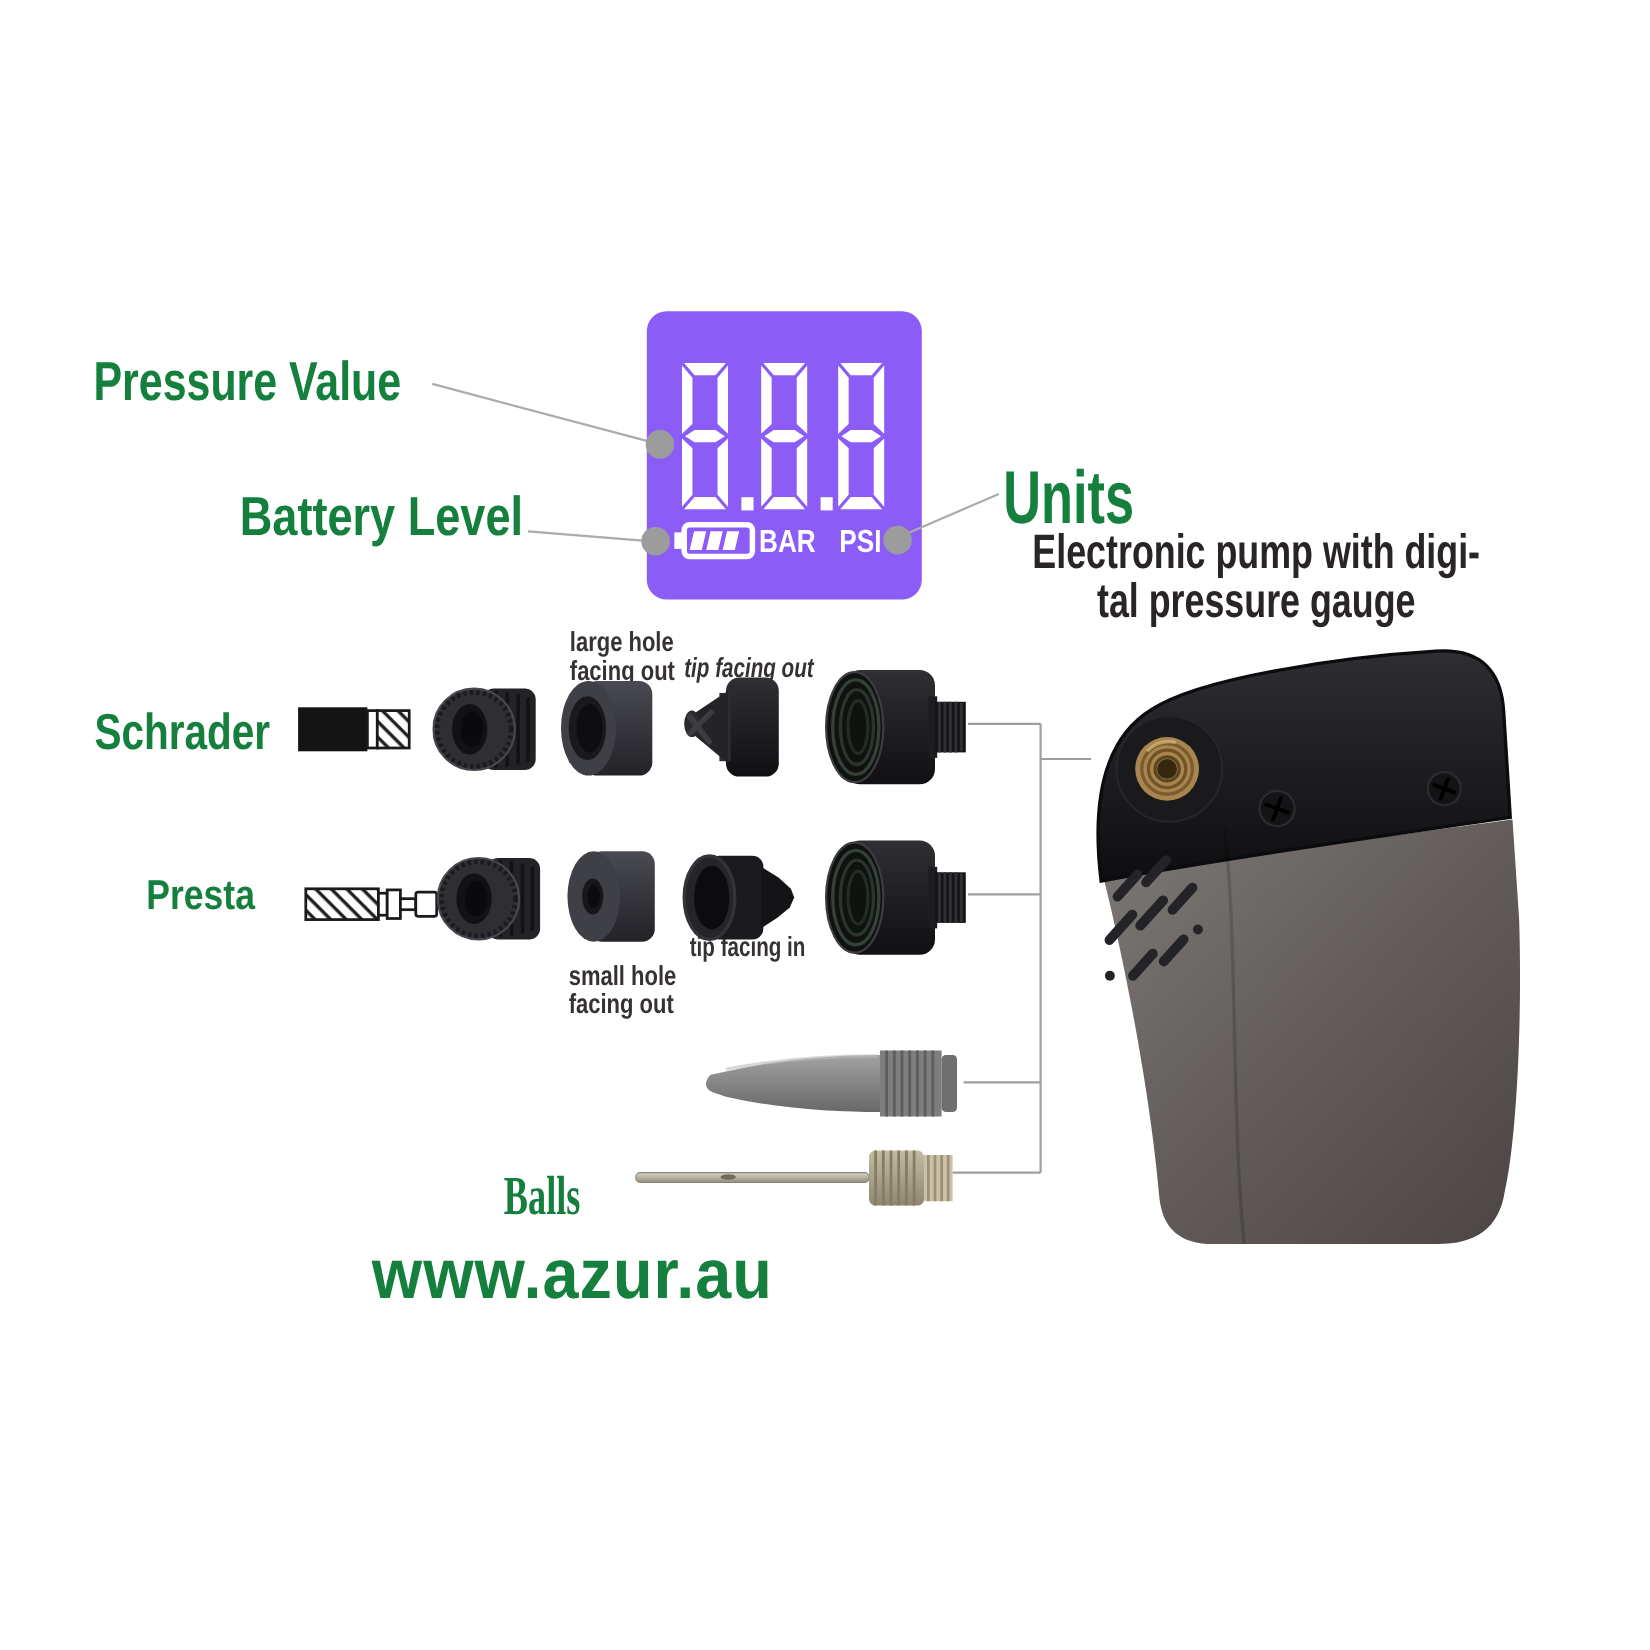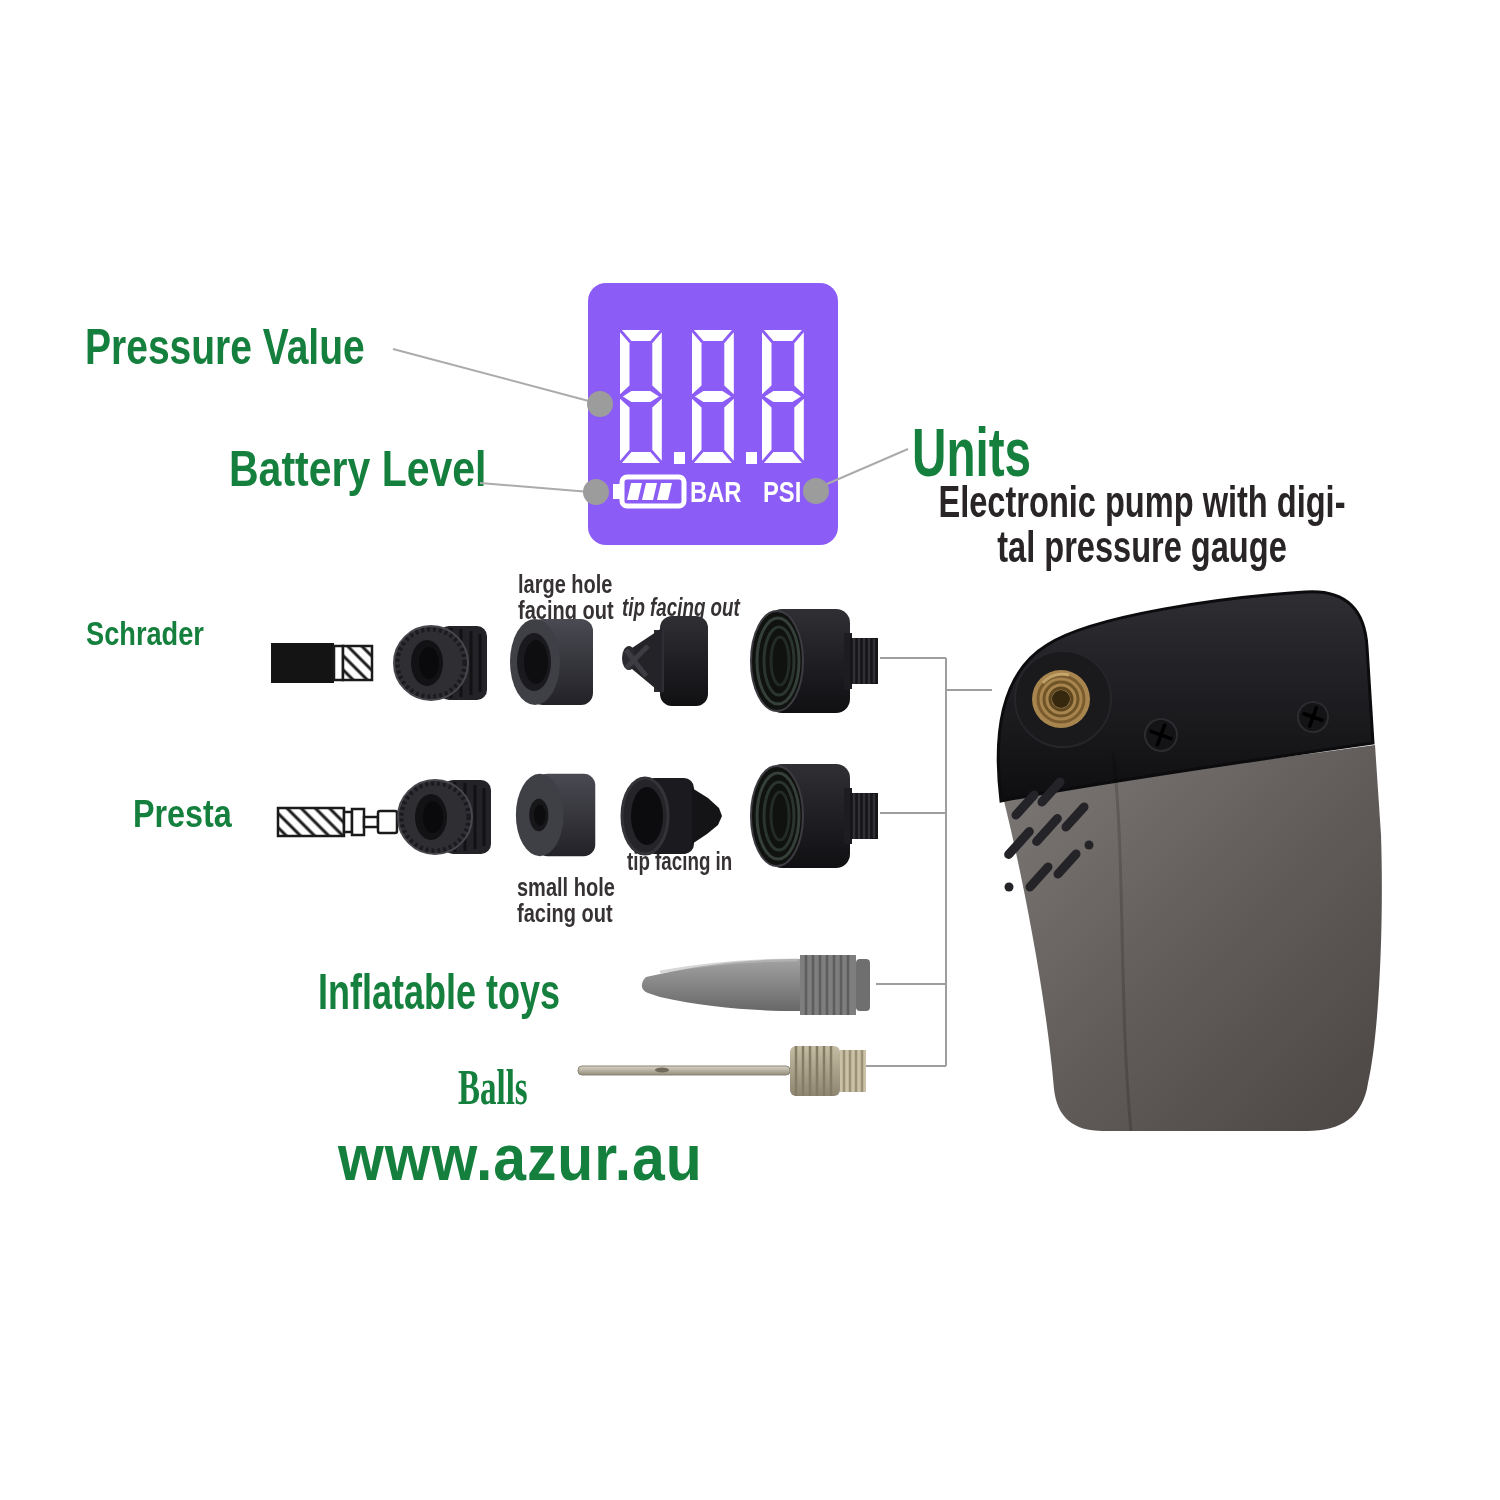--- a/index.html
+++ b/index.html
@@ -130,40 +130,37 @@
         <polygon points="48,9 59,9 55,26 44,26" fill="#ffffff"></polygon>
       </g>
       <text transform="translate(102,219) scale(0.82,1)" font-size="29" font-weight="bold" fill="#ffffff">BAR</text>
       <text transform="translate(175,219) scale(0.82,1)" font-size="29" font-weight="bold" fill="#ffffff">PSI</text>
     </svg>
   </div>
 
   <div class="lbl" style="left:85px;top:318px;font-size:50px;">
     <span style="transform:scaleX(0.78);">Pressure Value</span>
   </div>
-  <div class="lbl" style="left:218px;top:440px;font-size:50px;margin-left:11px;">
+  <div class="lbl" style="left:218px;top:440px;font-size:50px;">
     <span style="transform:scaleX(0.82);">Battery Level</span>
   </div>
   <div class="lbl" style="left:912px;top:413px;font-size:68px;">
     <span style="transform:scaleX(0.7);">Units</span>
   </div>
 
   <div class="desc">
     <div>Electronic pump with digi-</div>
     <div>tal pressure gauge</div>
   </div>
 
-  <div class="lbl" style="left:86px;top:614px;font-size:34px;text-align:right;">
+  <div class="lbl" style="left:86px;top:638px;font-size:46px;text-align:right;">
     <span style="transform:scaleX(0.8);">Schrader</span>
   </div>
   <div class="lbl" style="left:133px;top:793px;font-size:38px;text-decoration:underline;">
     <span style="transform:scaleX(0.85);">Presta</span>
-  </div>
-  <div class="lbl" style="left:318px;top:963px;font-size:50px;">
-    <span style="transform:scaleX(0.72);">Inflatable toys</span>
   </div>
   <div class="lbl" style="left:458px;top:1058px;font-size:50px;font-family:Liberation Serif, serif;">
     <span style="transform:scaleX(0.66);">Balls</span>
   </div>
   <div class="lbl" style="left:338px;top:1121px;font-size:64px;letter-spacing:1px;">
     <span style="transform:scaleX(0.92);">www.azur.au</span>
   </div>
 
   <div class="note" style="left:518px;top:571px;">
     <span>

